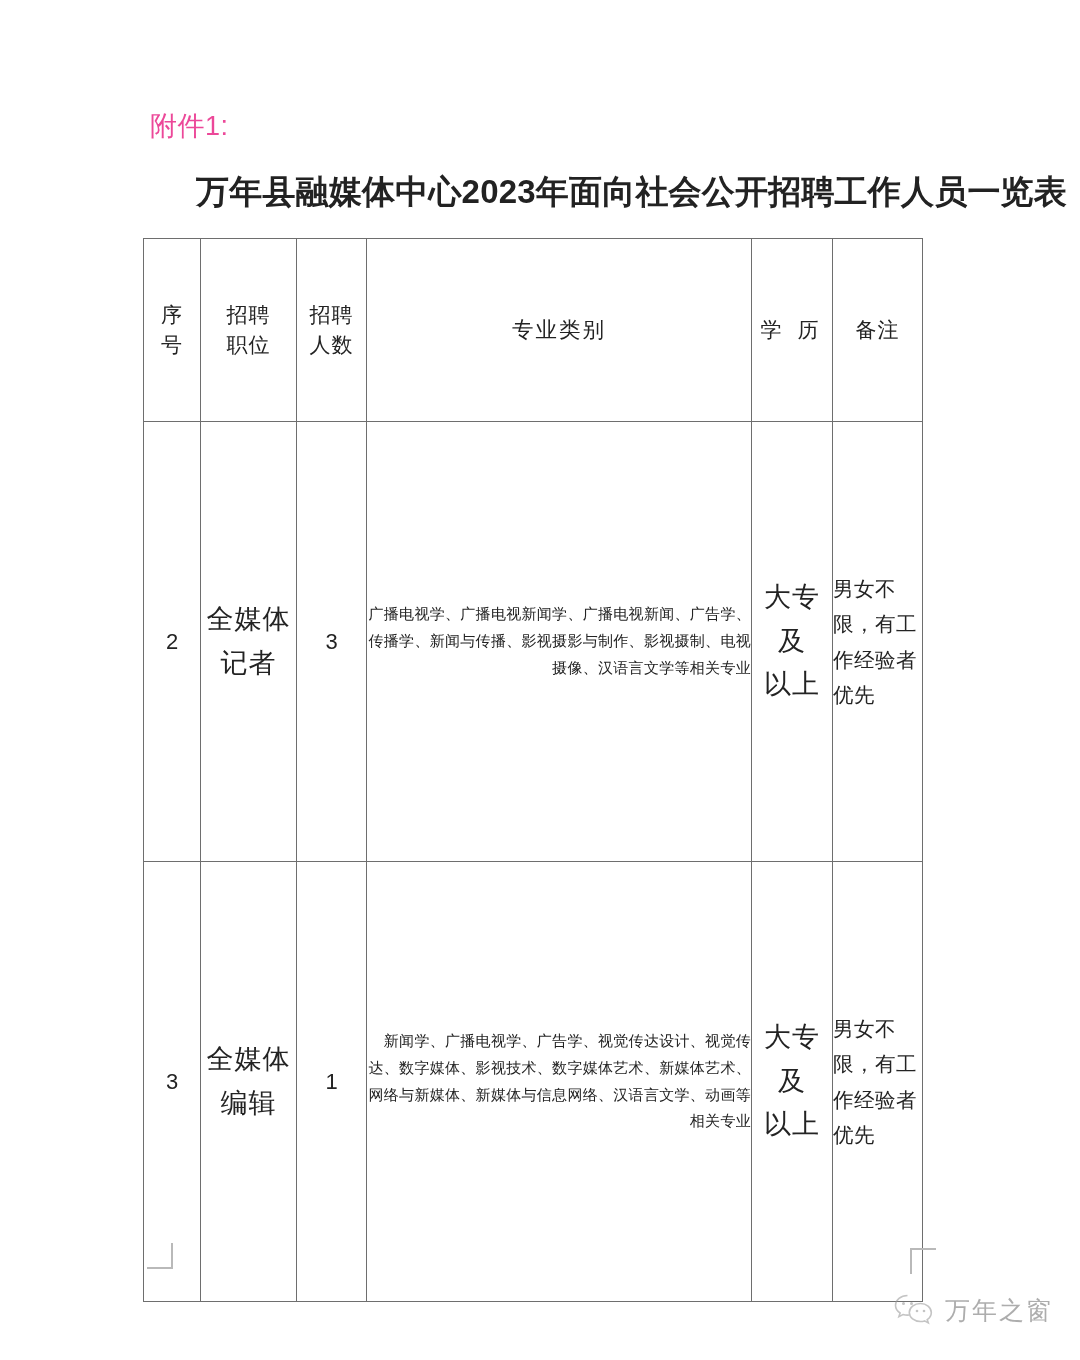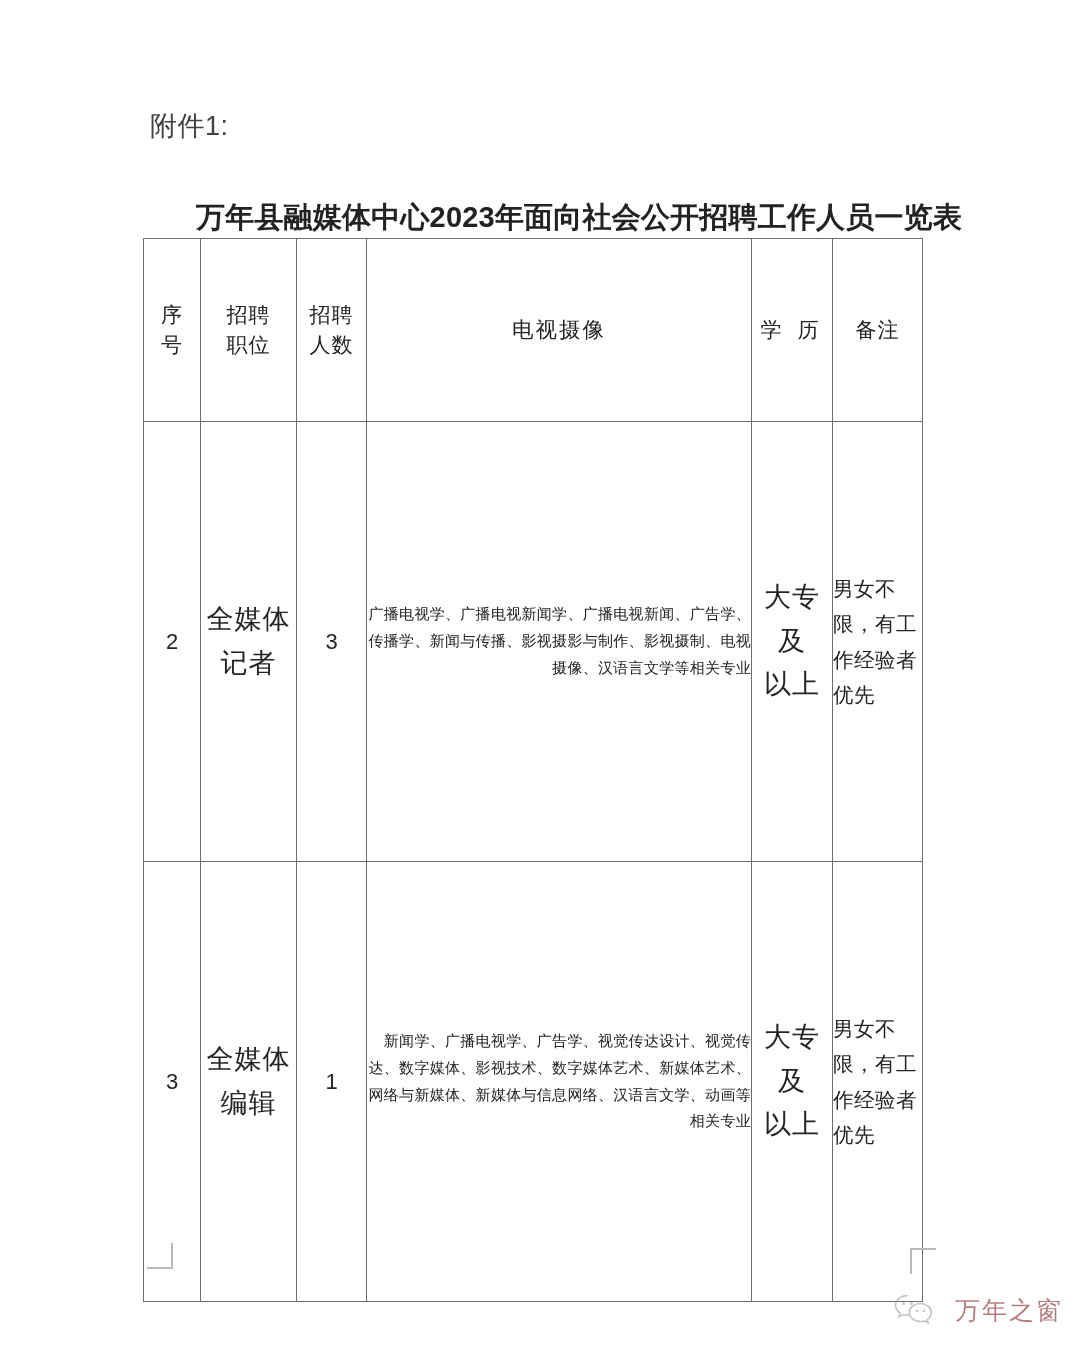--- a/index.html
+++ b/index.html
@@ -24,35 +24,34 @@
   }
 
   
   .attachment-label {
     position: absolute;
     left: 150px;
     top: 108px;
     font-size: 27px;
     font-weight: 500;
     letter-spacing: 0.5px;
-    color: #404040;
+    color: #ec4899;
     white-space: nowrap;
   }
 
   
   .doc-title {
     position: absolute;
     left: 196px;
     top: 170px;
-    font-size: 29px;
+    font-size: 33px;
     font-weight: bold;
     letter-spacing: 0.2px;
     color: #222222;
     white-space: nowrap;
-    margin-top: 28px;
   }
 
   
   .table-wrap {
     position: absolute;
     left: 143px;
     top: 238px;
     width: 779px;
   }
   table.recruit-table {
@@ -158,25 +157,24 @@
     gap: 10px;
     opacity: 0.58;
   }
   .brand-logo {
     width: 42px;
     height: 36px;
     flex: none;
   }
   .brand-text {
     font-size: 25px;
-    color: #7f1d1d;
+    color: #737373;
     letter-spacing: 2px;
     white-space: nowrap;
     font-family: Liberation Serif, serif;
-    margin-left: 10px;
   }
 </style>
 </head>
 <body>
 
 <div class="page">
 
   <div class="attachment-label">附件1:</div>
 
   <div class="doc-title">万年县融媒体中心2023年面向社会公开招聘工作人员一览表</div>
@@ -198,21 +196,21 @@
             <span class="stack">号</span>
           </th>
           <th class="h-cell h-pos">
             <span class="stack">招聘</span>
             <span class="stack">职位</span>
           </th>
           <th class="h-cell h-num">
             <span class="stack">招聘</span>
             <span class="stack">人数</span>
           </th>
-          <th class="h-cell h-major">电视摄像</th>
+          <th class="h-cell h-major">专业类别</th>
           <th class="h-cell h-edu">学 历</th>
           <th class="h-cell h-note">备注</th>
         </tr>
       </thead>
       <tbody>
         <tr class="body-row">
           <td class="cell c-seqcell">2</td>
           <td class="cell c-poscell">
             <span class="stack">全媒体</span>
             <span class="stack">记者</span>

